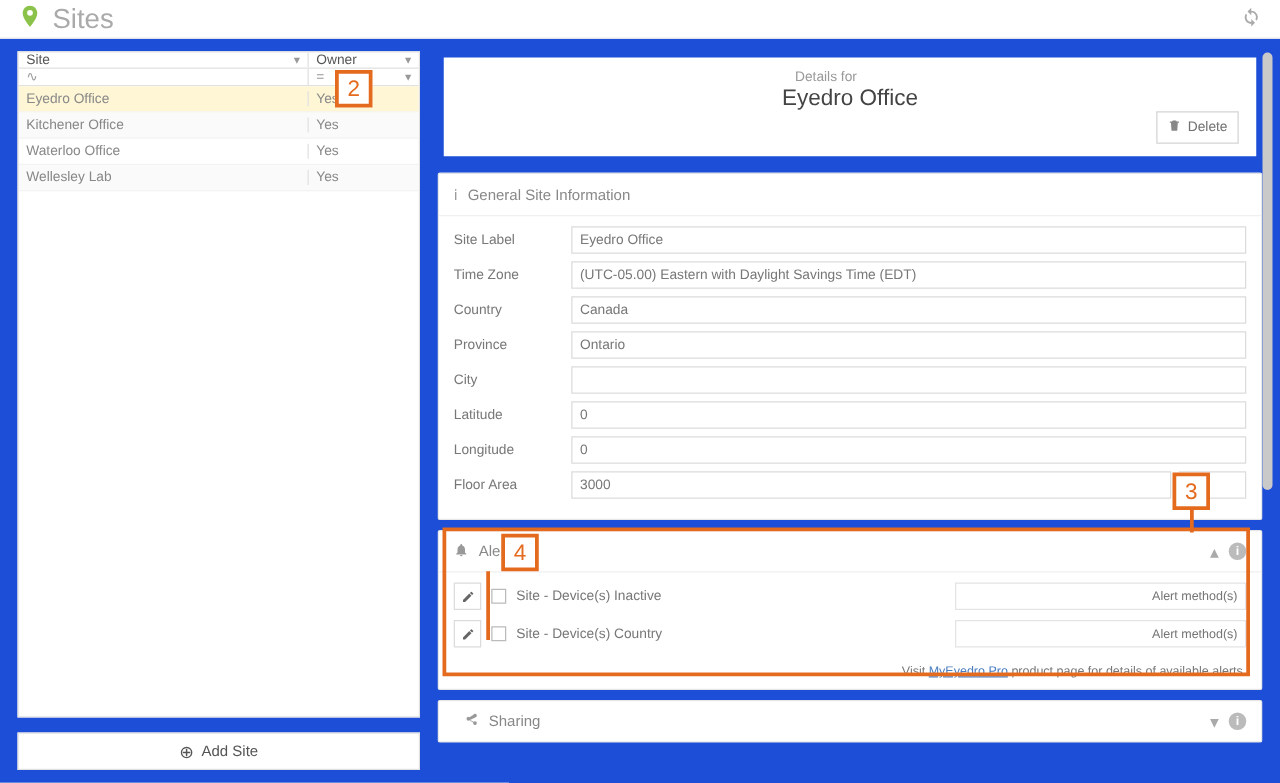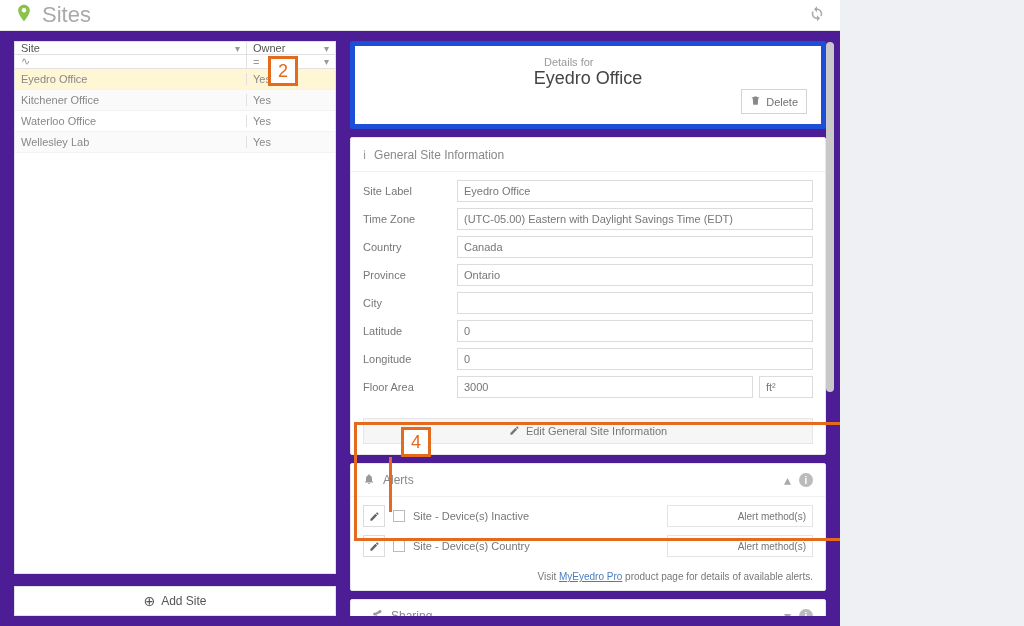--- a/index.html
+++ b/index.html
@@ -1,18 +1,18 @@
 <!DOCTYPE html>
 <html><head>
 <meta charset="utf-8">
 <style>
   * { box-sizing: border-box; font-family: Arial, Helvetica, sans-serif; }
   body { margin: 0; background: #eef0f3; color: #666; font-size: 12px; }
 
-  .page { width: 840px; height: 626px; position: relative; background: #4c1d95; overflow: hidden; }
+  .page { width: 1024px; height: 626px; position: relative; background: #1d4ed8; overflow: hidden; }
 
   
   .topbar { height: 31px; display: flex; align-items: center; padding: 0 14px; border-bottom: 1px solid #e7e7e7; background: #fff; }
   .pin-icon { color: #8bc34a; font-size: 22px; margin-right: 8px; line-height: 1; }
   .topbar-title { font-size: 22px; color: #aaa; font-weight: 400; }
   .refresh-icon { margin-left: auto; color: #aaa; font-size: 18px; cursor: pointer; }
 
   
   .content { display: flex; gap: 14px; padding: 10px 14px; height: calc(626px - 31px); }
   .left-col { width: 322px; display: flex; flex-direction: column; }
@@ -194,28 +194,20 @@
           <div class="form-row">
             <span class="flabel">Longitude</span>
             <input class="finput" value="0" style="">
           </div>
           <div class="form-row">
             <span class="flabel">Floor Area</span>
             <input class="finput" value="3000" style="">
             <input class="unit" value="ft²" style="">
           </div>
         </div>
-        <div class="edit-bar">
-          <span>
-            <svg width="11" height="11" viewBox="0 0 24 24">
-                <path fill="#777" d="M3 17.25V21h3.75L17.81 9.94l-3.75-3.75L3 17.25zM20.71 7.04a1 1 0 0 0 0-1.41l-2.34-2.34a1 1 0 0 0-1.41 0l-1.83 1.83 3.75 3.75 1.83-1.83z"></path>
-              </svg>
-          </span>
-          <span>Edit General Site Information</span>
-        </div>
       </div>
 
       <div class="section">
         <div class="section-hdr">
           <span class="glyph">
             <svg width="12" height="12" viewBox="0 0 24 24">
                 <path fill="#999" d="M12 22a2 2 0 0 0 2-2h-4a2 2 0 0 0 2 2zm6-6V11c0-3.1-1.6-5.6-4.5-6.3V4a1.5 1.5 0 0 0-3 0v.7C7.6 5.4 6 7.9 6 11v5l-2 2v1h16v-1l-2-2z"></path>
               </svg>
           </span>
           <span>Alerts</span>

